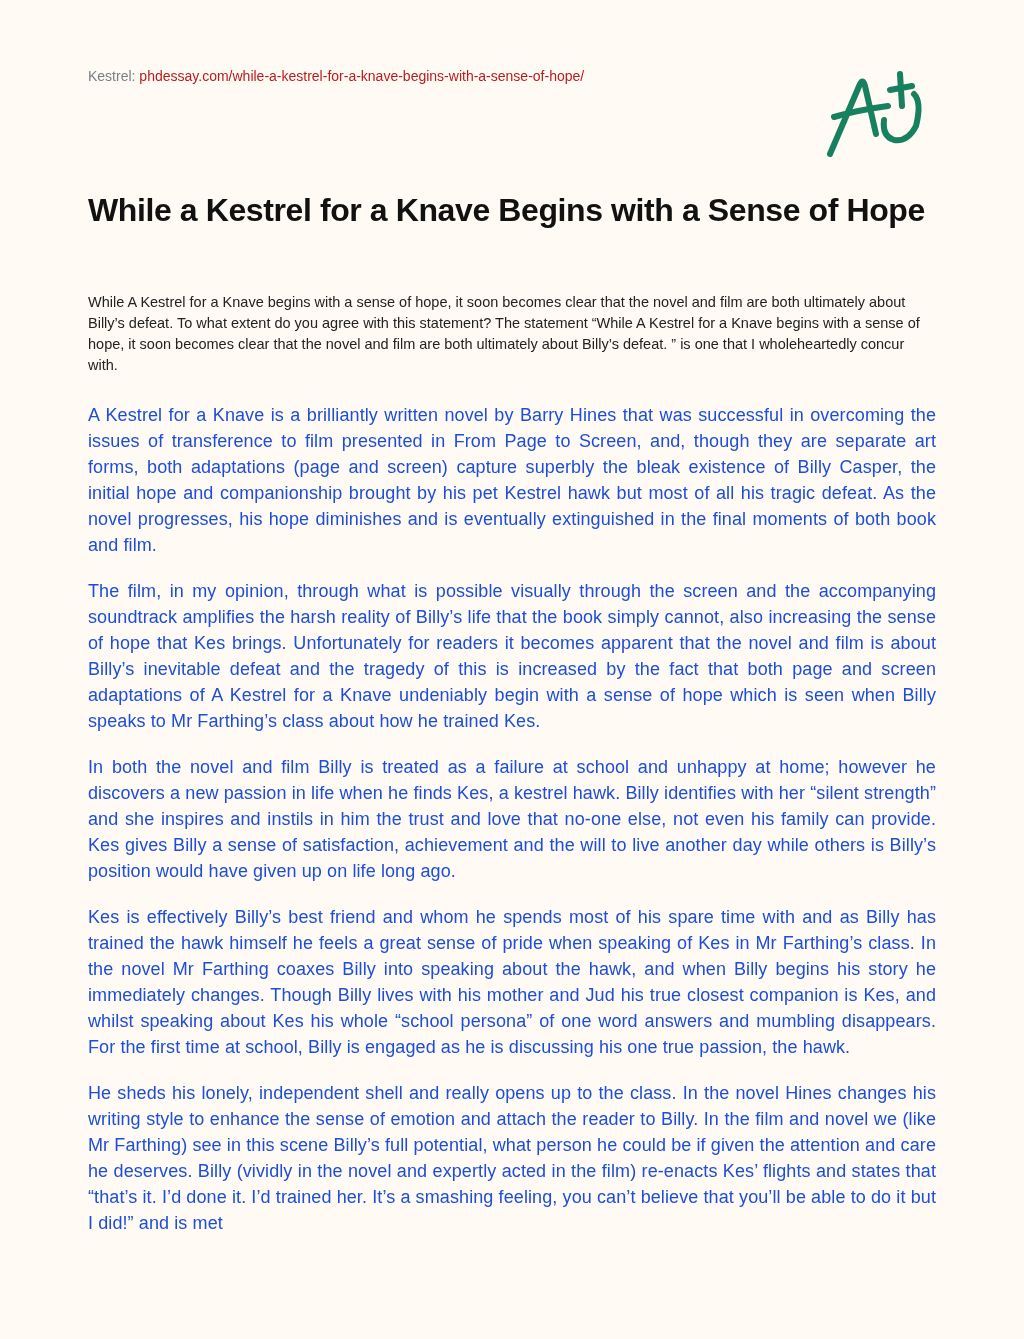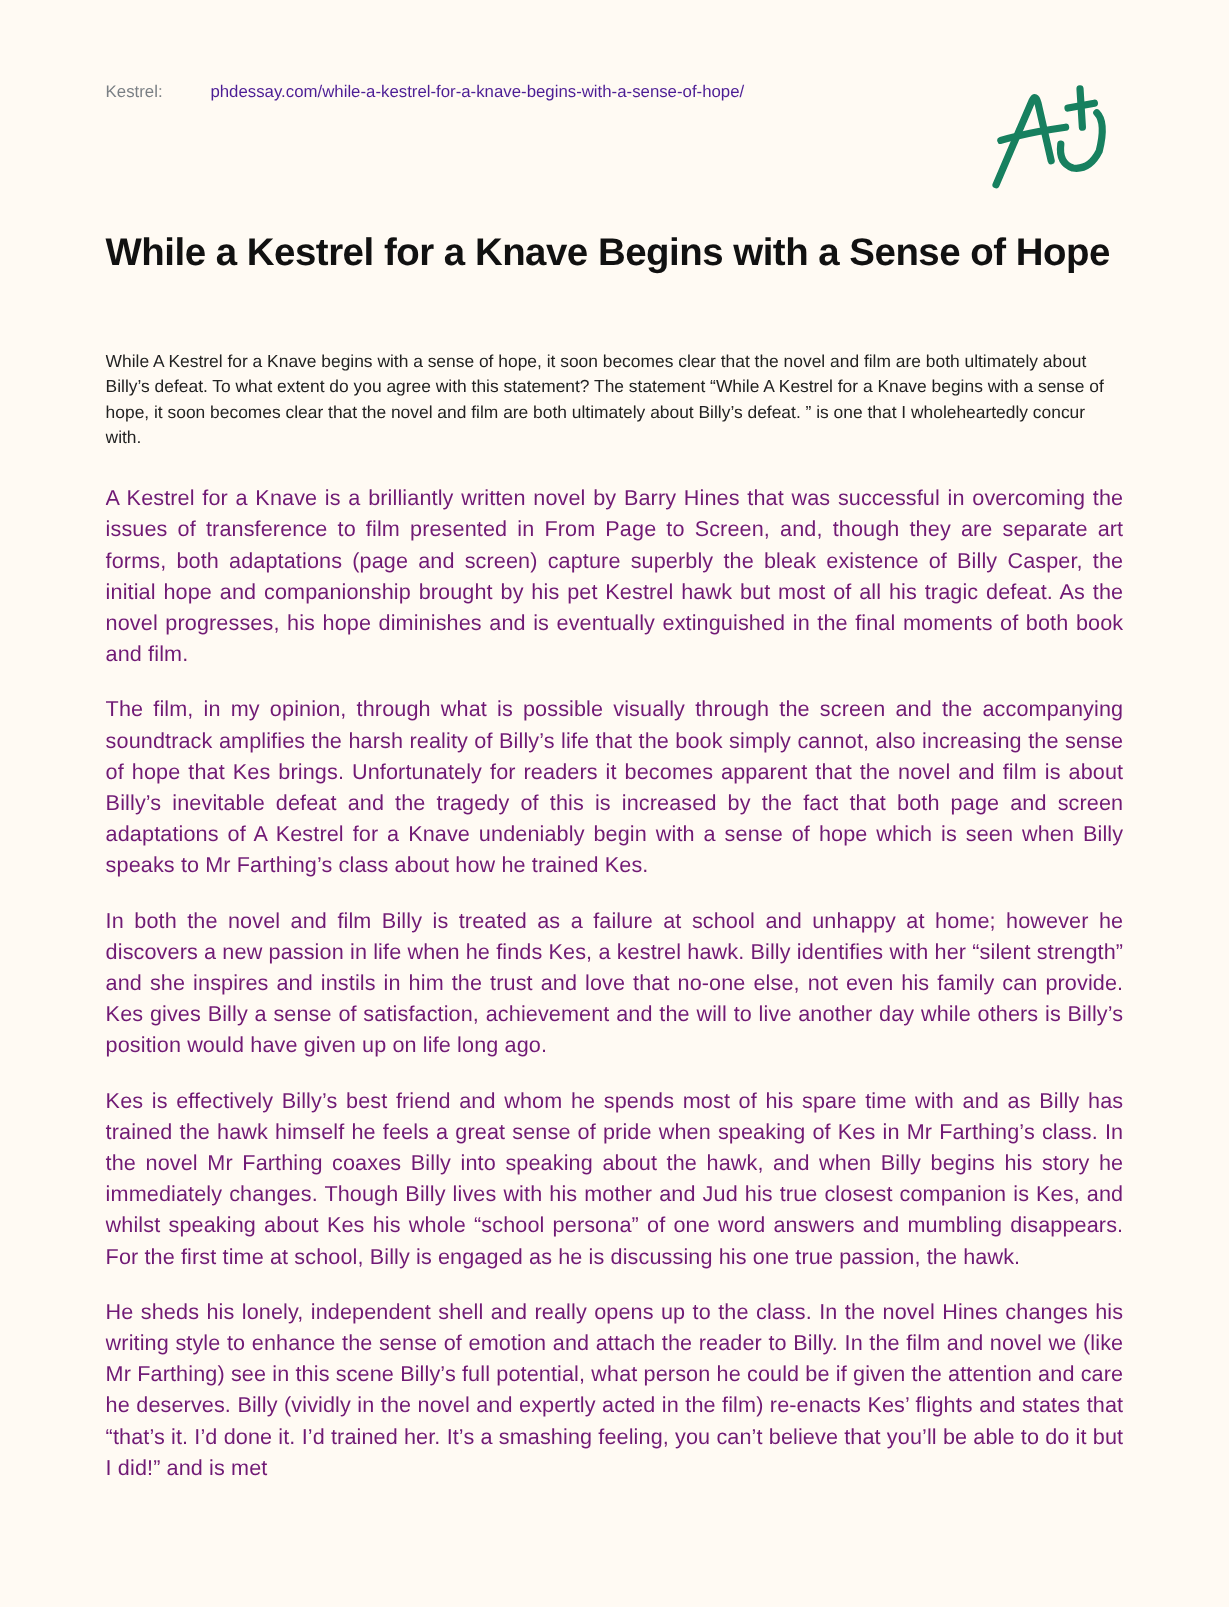--- a/index.html
+++ b/index.html
@@ -6,31 +6,31 @@
     body {
       width: 1024px; height: 1339px; overflow: hidden;
       background: #fffaf3;
       font-family: "Liberation Sans", "DejaVu Sans", sans-serif;
       color: #1a1a1a;
       position: relative;
     }
     .header { position: absolute; left: 88px; top: 50px; width: 720px; }
     .brand { font-size: 25px; font-weight: bold; color: #43484d; letter-spacing: -0.2px; line-height: 32px; margin: 0; }
     .source { margin-top: 17px; font-size: 14px; color: #7a7f84; line-height: 18px; }
-    .source a { color: #4c1d95; text-decoration: none; margin-left: 36px; }
+    .source a { color: #b91c1c; text-decoration: none; }
     .logo { position: absolute; left: 818px; top: 62px; width: 120px; height: 100px; }
     .title {
       position: absolute; left: 88px; top: 190px; width: 860px;
       font-size: 32px; font-weight: bold; line-height: 40px; color: #111; margin: 0;
       letter-spacing: -0.4px;
     }
     .content { position: absolute; left: 88px; top: 292px; width: 848px; height: 1006px; overflow: hidden; }
     .lead { font-size: 14.5px; line-height: 21px; color: #222; margin: 0 0 26px 0; }
     .para {
-      font-size: 18px; line-height: 26px; color: #701a75;
+      font-size: 18px; line-height: 26px; color: #1d4ed8;
       text-align: justify; margin: 0 0 20px 0; letter-spacing: 0.1px;
     }
   </style>
 </head>
 <body>
 
 <div class="header">
   <div class="source">
     <span>Kestrel: </span><a>phdessay.com/while-a-kestrel-for-a-knave-begins-with-a-sense-of-hope/</a>
   </div>

